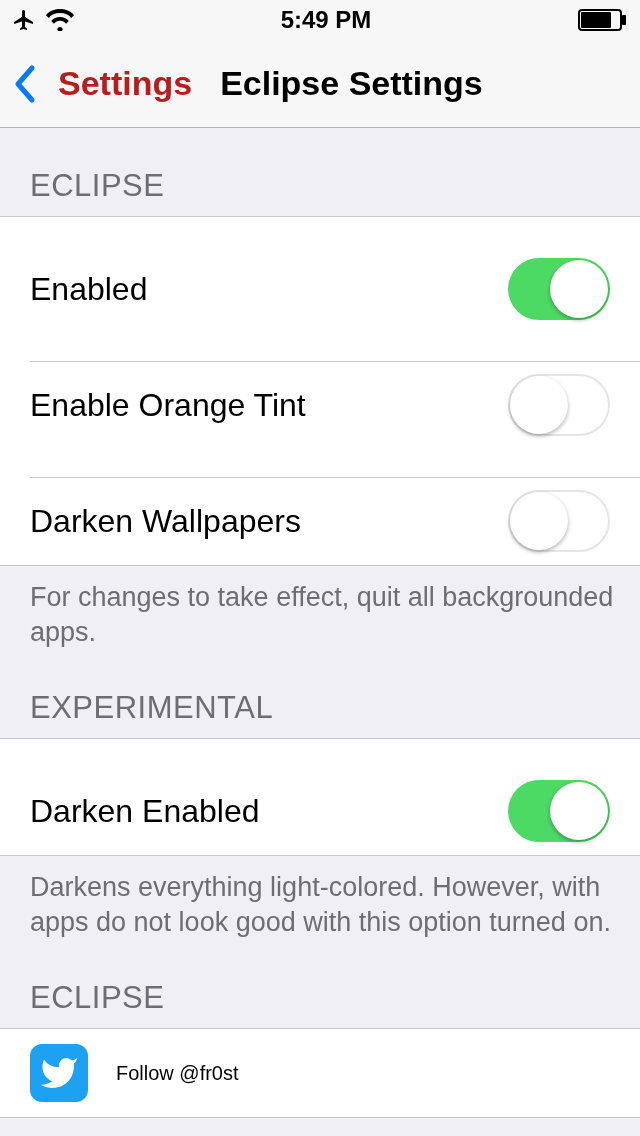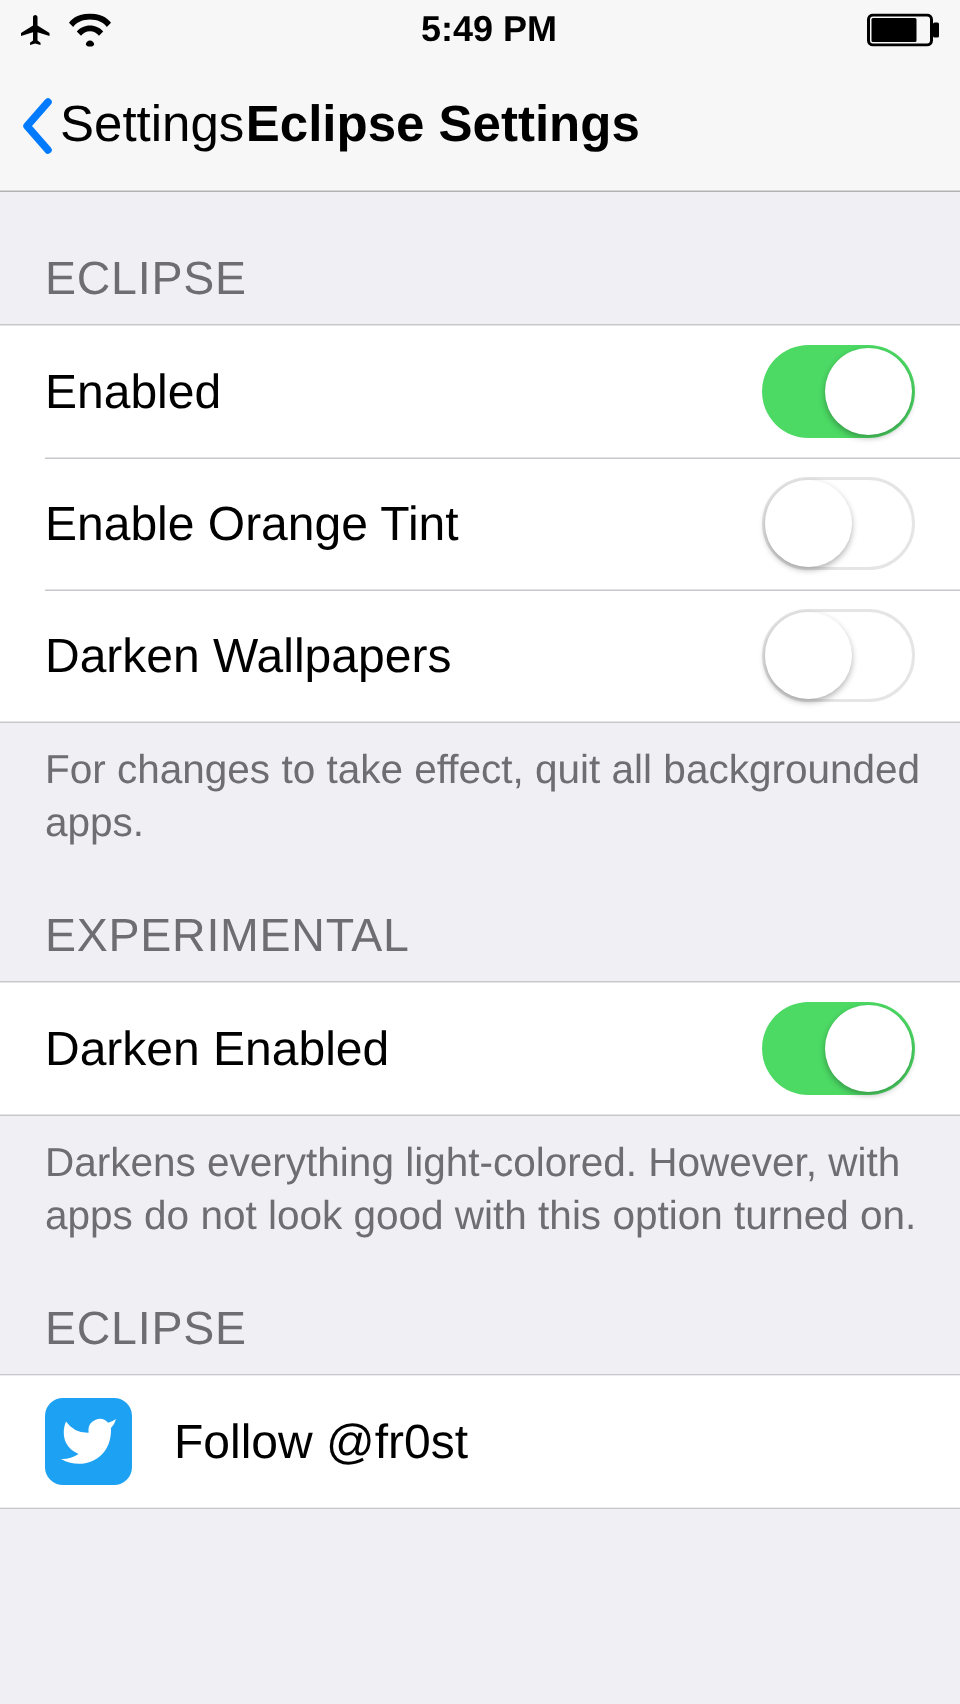--- a/index.html
+++ b/index.html
@@ -30,32 +30,32 @@
       background: #f7f7f8;
       border-bottom: 1px solid #b2b2b2;
       display: flex;
       align-items: center;
       padding: 0 12px;
       position: relative;
     }
     .back-button {
       display: flex;
       align-items: center;
-      gap: 4px;
-      color: #000000;
+      gap: 22px;
+      color: #b91c1c;
       font-size: 34px;
-      font-weight: 400;
+      font-weight: 700;
       cursor: pointer;
     }
     .back-chevron { display: inline-flex; }
     .nav-title {
       color: #000;
       font-size: 34px;
       font-weight: 600;
-      margin-left: 1px;
+      margin-left: 28px;
     }
     .section-header {
       padding: 40px 30px 12px 30px;
       font-size: 31px;
       color: #6d6d72;
       letter-spacing: 0.5px;
     }
     .section-footer {
       padding: 14px 12px 20px 30px;
       font-size: 27px;
@@ -69,20 +69,21 @@
     }
     .row {
       min-height: 88px;
       display: flex;
       align-items: center;
       justify-content: space-between;
       padding: 0 30px;
       font-size: 32px;
       color: #000;
       position: relative;
+      margin-top: 28px;
     }
     .row + .row::before {
       content: "";
       position: absolute;
       left: 30px;
       right: 0;
       top: 0;
       height: 1px;
       background: #c8c7cc;
     }
@@ -106,21 +107,21 @@
       top: 2px;
     }
     .toggle.on .toggle-knob { right: 2px; }
     .toggle.off .toggle-knob { left: 0px; top: 0px; }
     .contact-row {
       display: flex;
       align-items: center;
       gap: 28px;
       min-height: 88px;
       padding: 0 30px;
-      font-size: 32px;
+      font-size: 20px;
       color: #000;
       background: #fff;
       text-align: right;
     }
     .twitter-icon {
       width: 58px;
       height: 58px;
       background: #1da1f2;
       border-radius: 12px;
       display: flex;

